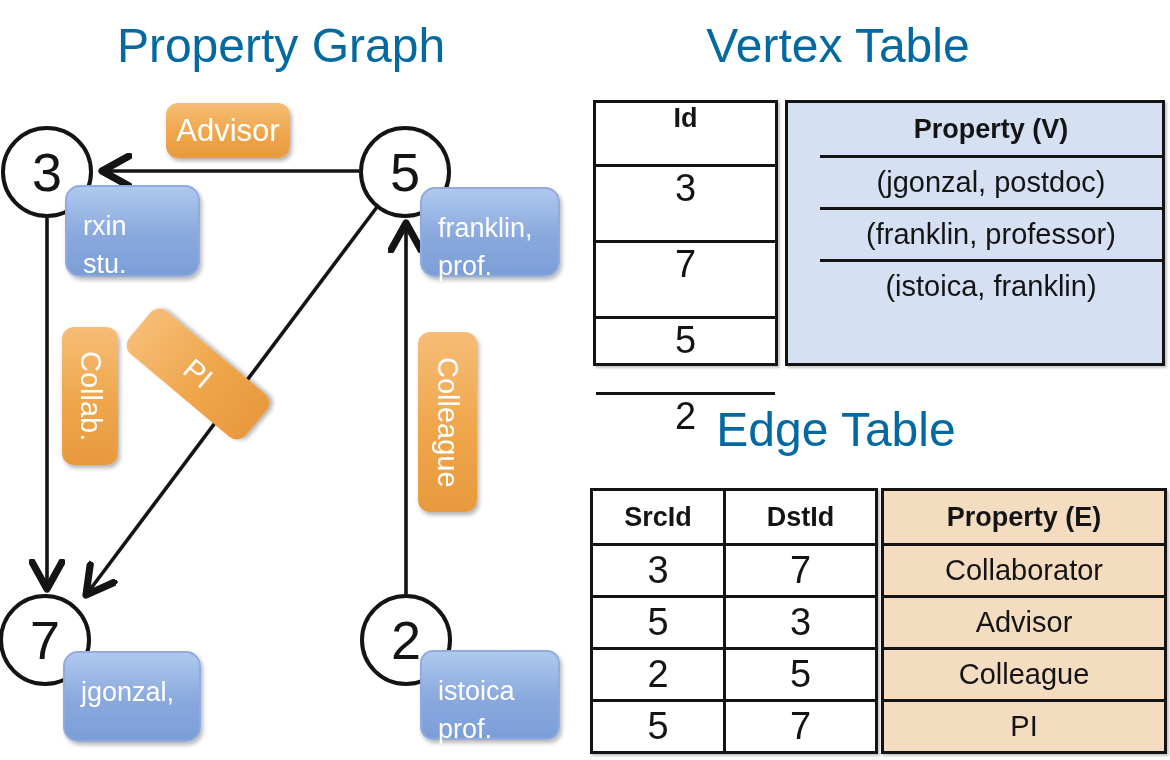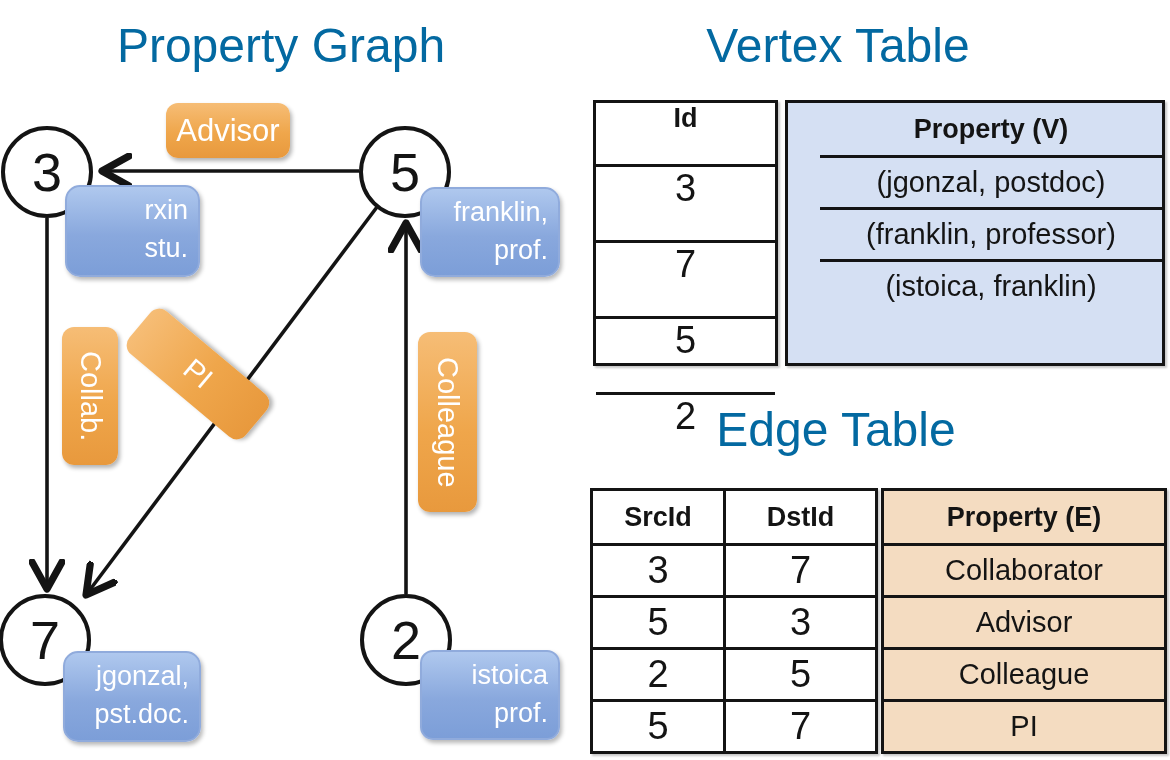--- a/index.html
+++ b/index.html
@@ -30,22 +30,21 @@
   #node-7{left:-1px;top:594px;}
   #node-2{left:360px;top:594px;}
 
   .prop{
     position:absolute;box-sizing:border-box;z-index:4;
     border-radius:15px;
     background:linear-gradient(180deg,#AFC8EE 0%,#89A8DD 55%,#7C9ED8 100%);
     border:2px solid #90ABDC;
     box-shadow:2px 3px 4px rgba(0,0,0,0.28);
     color:#fff;font-size:27px;font-weight:300;line-height:1.42;
-    padding:4px 10px 0 16px;
-    text-align:right;
+    padding:20px 10px 0 16px;
   }
   #prop-rxin{left:65px;top:185px;width:135px;height:92px;}
   #prop-franklin{left:420px;top:187px;width:140px;height:90px;}
   #prop-jgonzal{left:63px;top:651px;width:138px;height:91px;}
   #prop-istoica{left:420px;top:650px;width:140px;height:90px;border-radius:13px;}
 
   .elabel{
     position:absolute;box-sizing:border-box;z-index:3;
     border-radius:12px;
     background:linear-gradient(180deg,#F6BD76 0%,#EFA64B 55%,#E8993D 100%);
@@ -112,21 +111,20 @@
 <div class="prop" id="prop-rxin">
   <div>rxin</div>
   <div>stu.</div>
 </div>
 <div class="prop" id="prop-franklin">
   <div>franklin,</div>
   <div>prof.</div>
 </div>
 <div class="prop" id="prop-jgonzal">
   <div>jgonzal,</div>
-  <div>pst.doc.</div>
 </div>
 <div class="prop" id="prop-istoica">
   <div>istoica</div>
   <div>prof.</div>
 </div>
 
 <div class="elabel" id="elabel-advisor">Advisor</div>
 <div class="elabel vert" id="elabel-collab">Collab.</div>
 <div class="elabel vert" id="elabel-pi">PI</div>
 <div class="elabel vert" id="elabel-colleague">Colleague</div>

